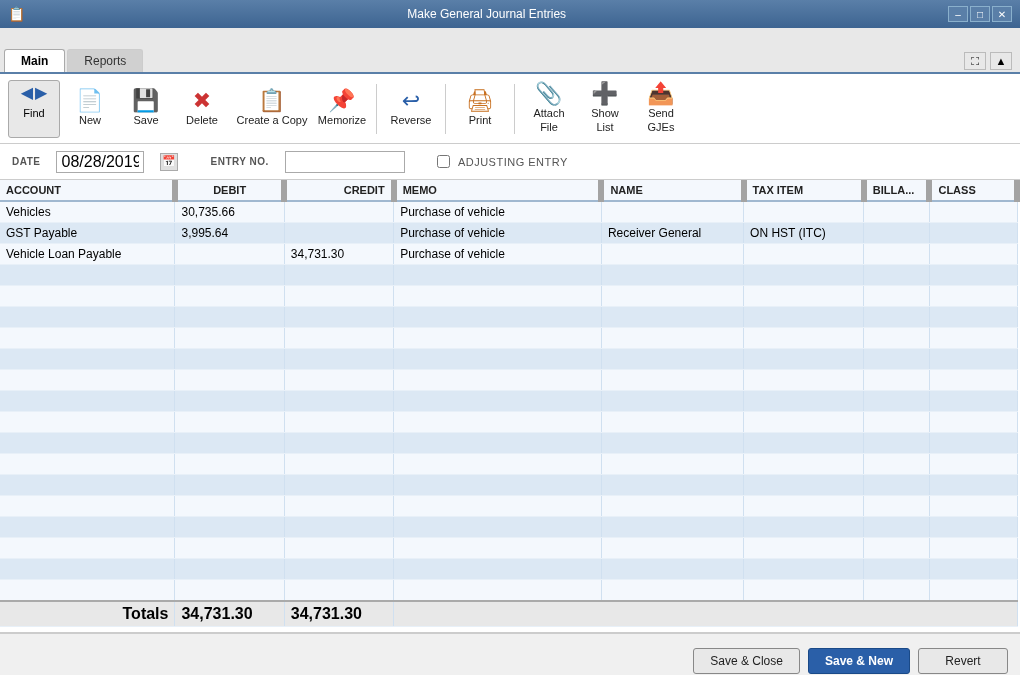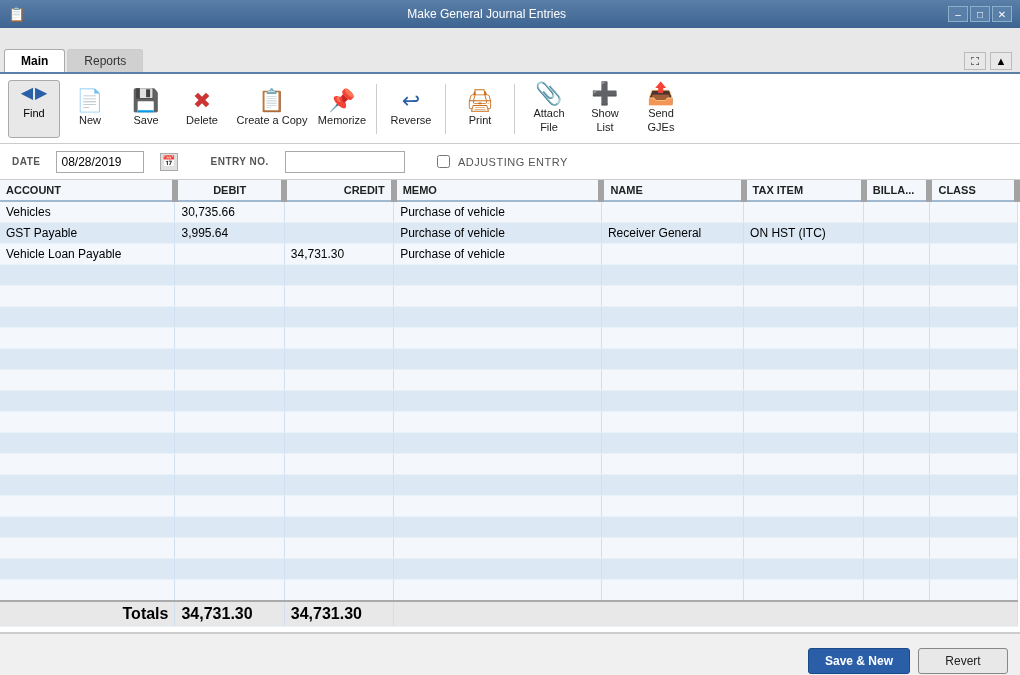--- a/index.html
+++ b/index.html
@@ -151,21 +151,21 @@
     }
     .form-label {
       font-size: 10px;
       color: #555;
       font-weight: bold;
       letter-spacing: 0.5px;
     }
     .form-input {
       border: 1px solid #aaa;
       padding: 2px 4px;
-      font-size: 12px;
+      font-size: 16px;
       height: 22px;
     }
     .date-input { width: 88px; }
     .entry-input { width: 120px; }
     .checkbox-label {
       display: flex;
       align-items: center;
       gap: 8px;
       font-size: 11px;
       color: #555;
@@ -580,16 +580,17 @@
           <td style="text-align:right;">Totals</td>
           <td class="num">34,731.30</td>
           <td class="num">34,731.30</td>
           <td colspan="5"></td>
         </tr>
       </tfoot>
     </table>
   </div>
 
   <div class="footer">
+    <button class="footer-btn">Save &amp; Close</button>
     <button class="footer-btn primary">Save &amp; New</button>
     <button class="footer-btn">Revert</button>
   </div>
 </div>
 
 </body></html>

